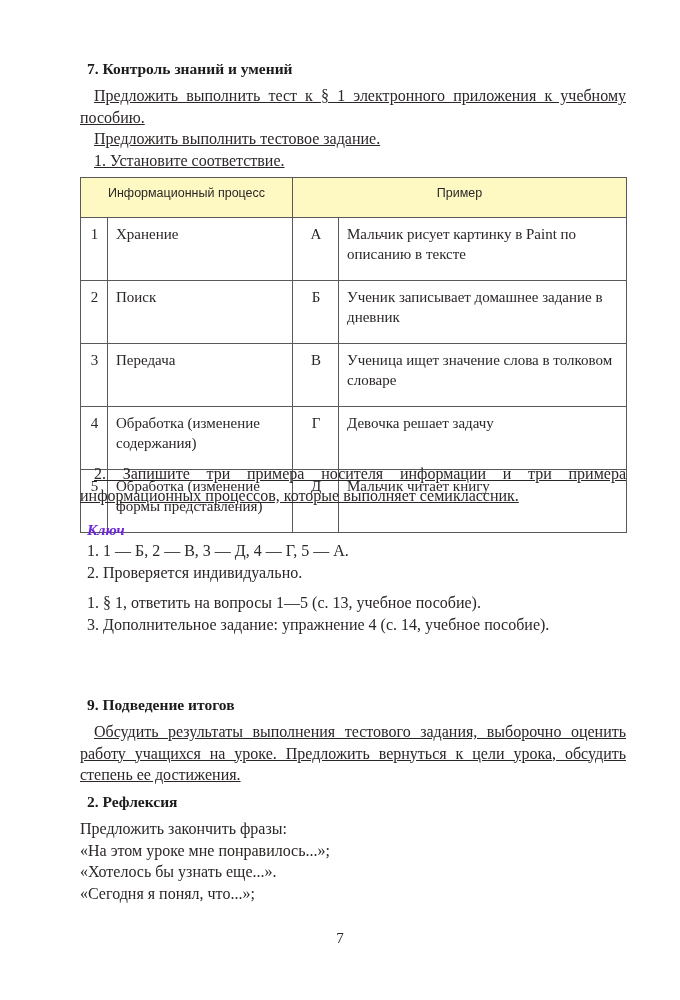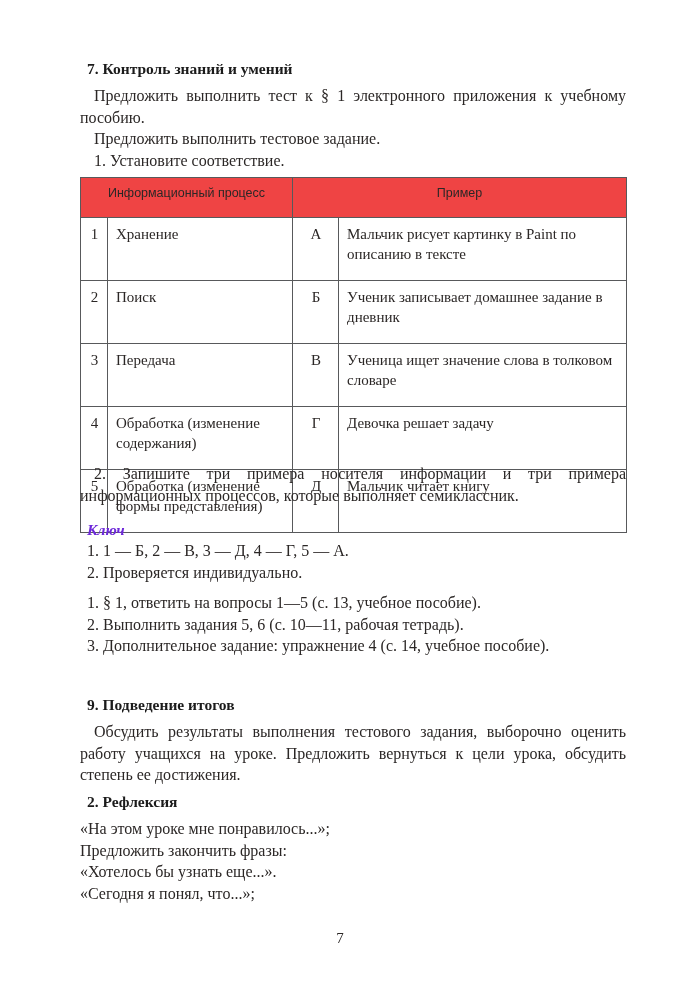--- a/index.html
+++ b/index.html
@@ -34,21 +34,21 @@
     margin: 0;
   }
   .para {
     font-size: 16px;
     line-height: 21.5px;
     text-align: justify;
     text-justify: inter-word;
     margin: 0;
     color: #2b2726;
   }
-  .para.indent { text-indent: 14px; }
+  .para.indent { text-indent: 14px; text-decoration: underline; }
   .para.flat   { text-indent: 0; }
   .para.li     { text-indent: 7px; text-align: left; }
   .key-word {
     font-size: 15.5px;
     line-height: 21px;
     font-weight: bold;
     font-style: italic;
     text-indent: 7px;
     margin: 0;
     color: #6d28d9;
@@ -70,21 +70,21 @@
     width: 546px;
     table-layout: fixed;
     border: 1px solid #58595b;
   }
   table.match th, table.match td {
     border: 1px solid #58595b;
     vertical-align: top;
     padding: 0;
   }
   table.match thead th {
-    background: #ef4444;
+    background: #fef9c3;
     font-family: "Liberation Sans", "DejaVu Sans", sans-serif;
     font-weight: normal;
     font-size: 12.5px;
     line-height: 15px;
     text-align: center;
     height: 31px;
     color: #2b2726;
     padding: 8px 4px 0 4px;
   }
   table.match tbody td {
@@ -182,34 +182,33 @@
   </div>
 
   <div id="block-key">
     <p class="key-word">Ключ</p>
     <p class="para li">1. 1 — Б, 2 — В, 3 — Д, 4 — Г, 5 — А.</p>
     <p class="para li">2. Проверяется индивидуально.</p>
   </div>
 
   <div id="block-sec8">
     <p class="para li">1. § 1, ответить на вопросы 1—5 (с. 13, учебное пособие).</p>
-    <p class="para li">2. Выполнить задания 5, 6 (с. 10—11, рабочая тетрадь).</p>
     <p class="para li">3. Дополнительное задание: упражнение 4 (с. 14, учебное пособие).</p>
   </div>
 
   <div id="block-sec9">
     <p class="h-sec">9. Подведение итогов</p>
     <div class="gap-sm"></div>
     <p class="para indent">Обсудить результаты выполнения тестового задания, выборочно оценить работу учащихся на уроке. Предложить вернуться к цели урока, обсудить степень ее достижения.</p>
   </div>
 
   <div id="block-sec10">
     <p class="h-sec">2. Рефлексия</p>
     <div class="gap-sm"></div>
+    <p class="para flat">Предложить закончить фразы:</p>
     <p class="para flat">«На этом уроке мне понравилось...»;</p>
-    <p class="para flat">Предложить закончить фразы:</p>
     <p class="para flat">«Хотелось бы узнать еще...».</p>
     <p class="para flat">«Сегодня я понял, что...»;</p>
   </div>
 
 </div>
 
 <div id="page-number">7</div>
 
 </body></html>

